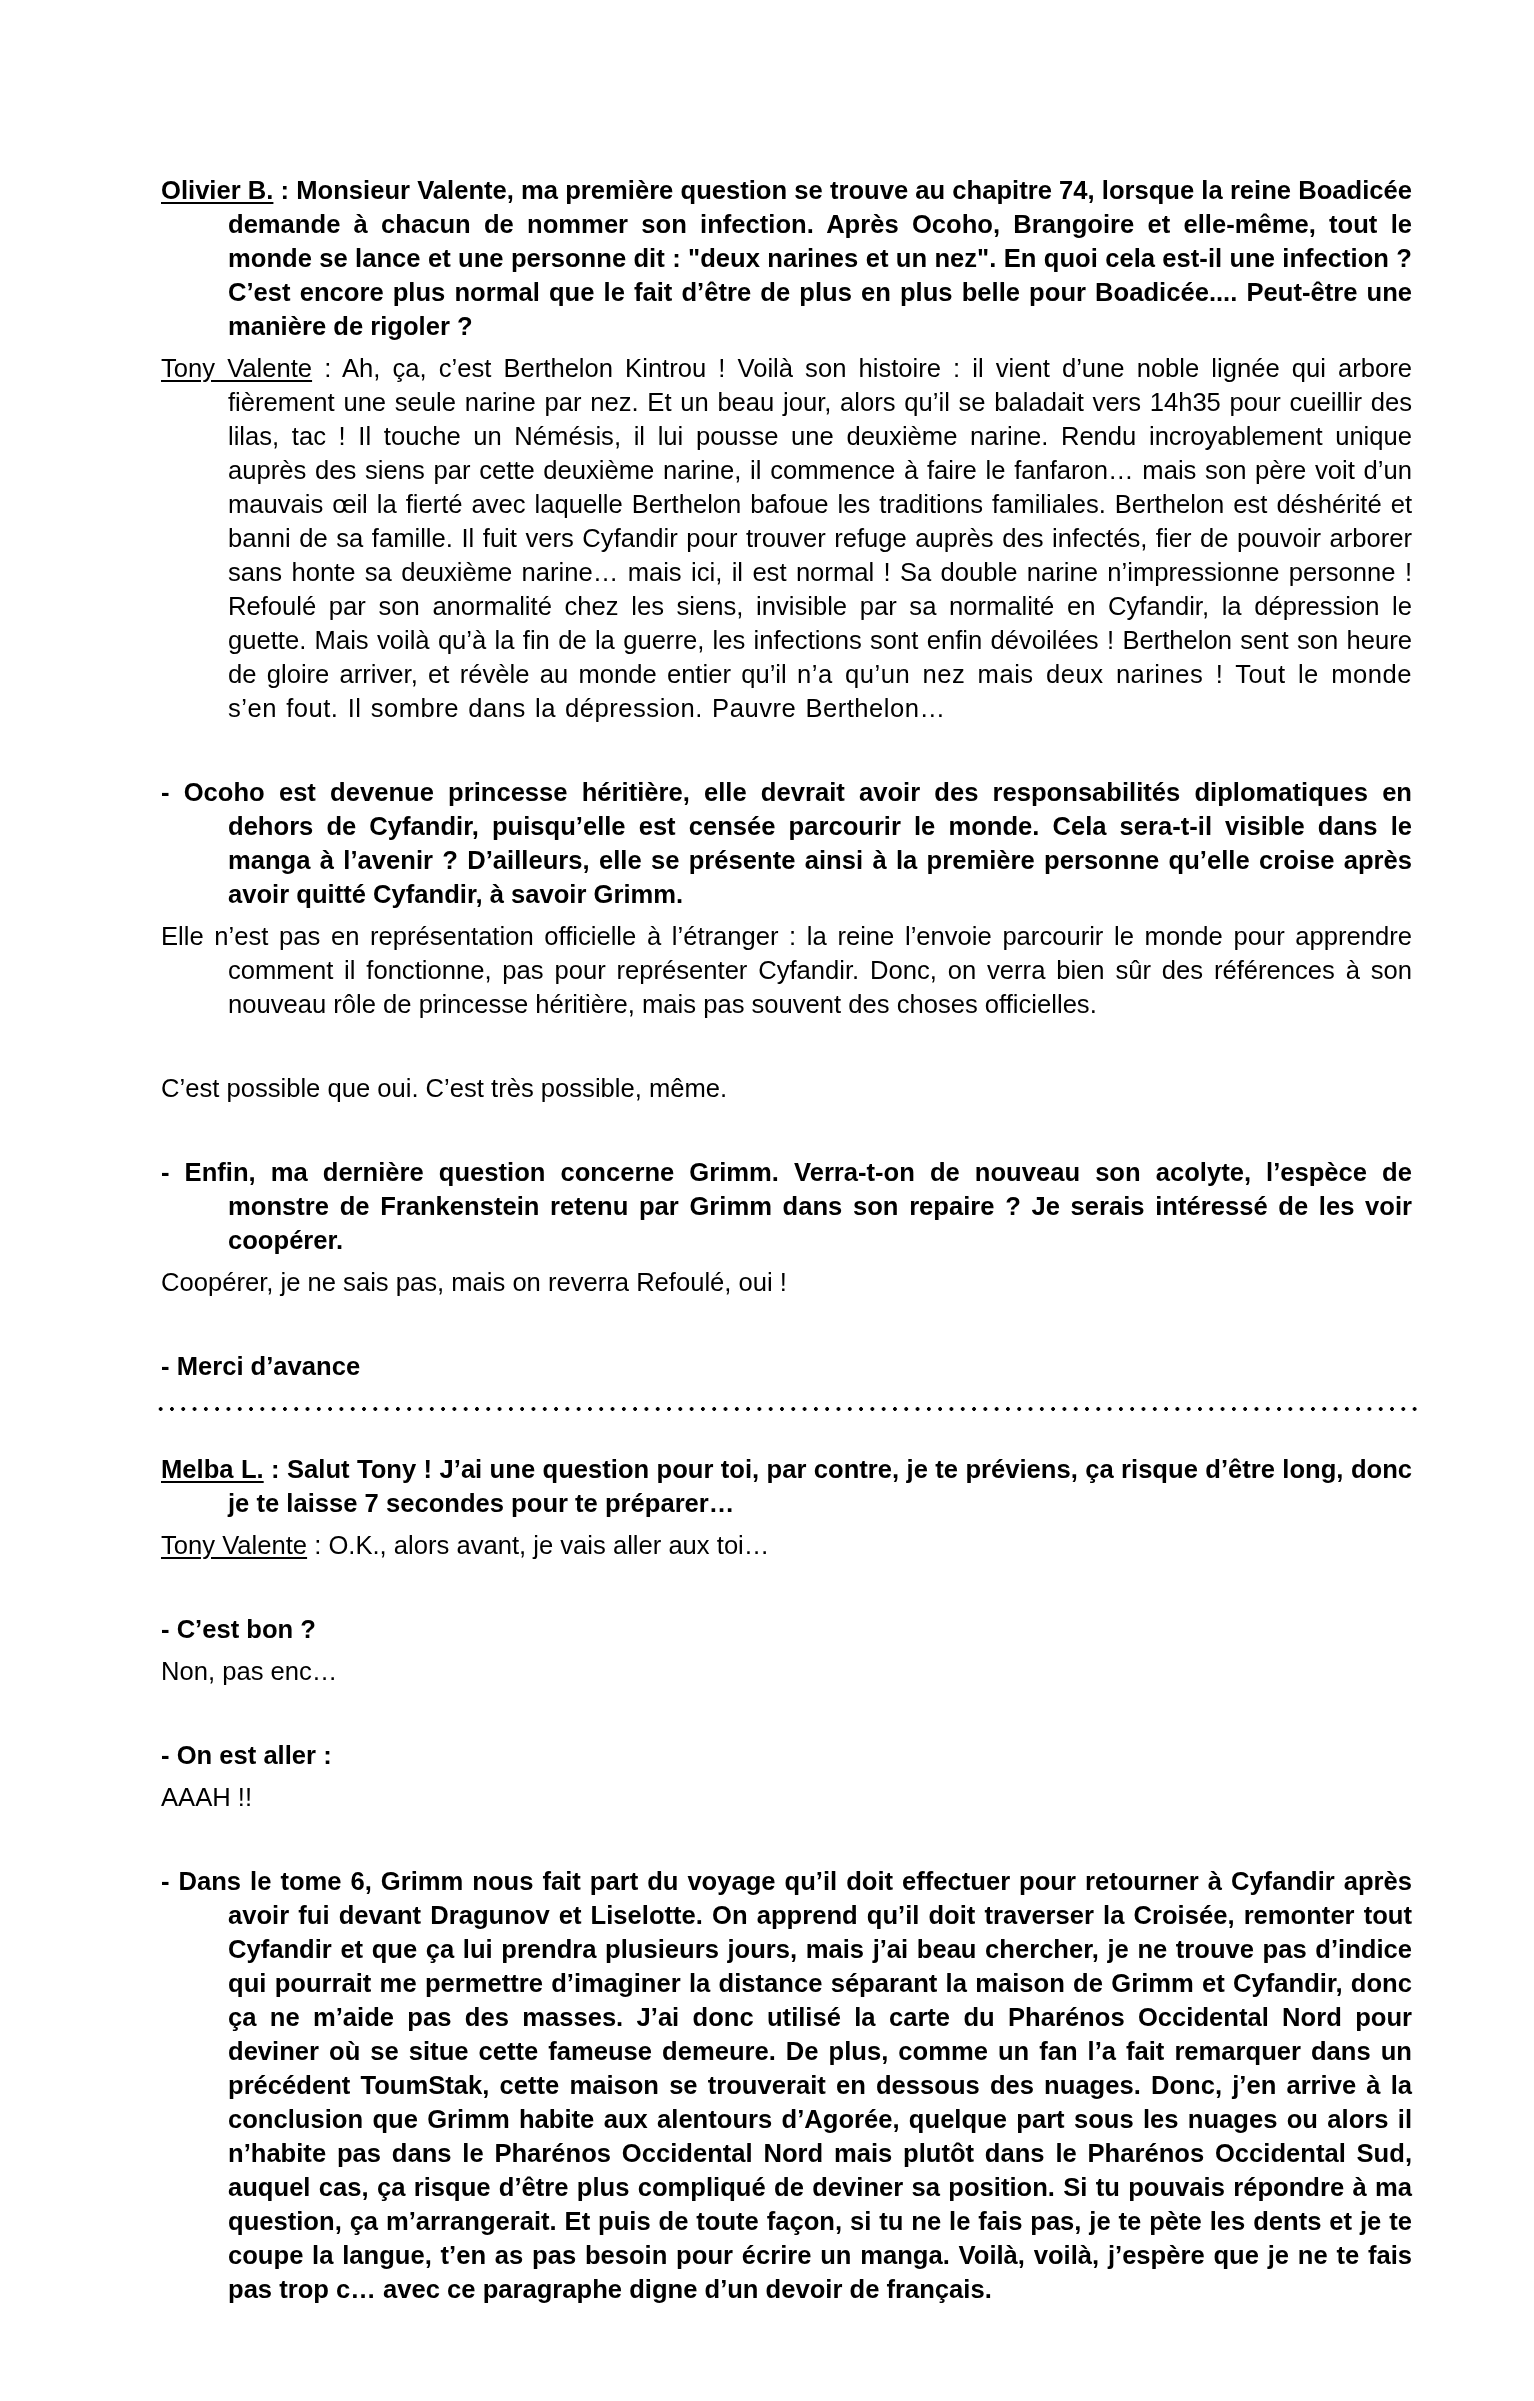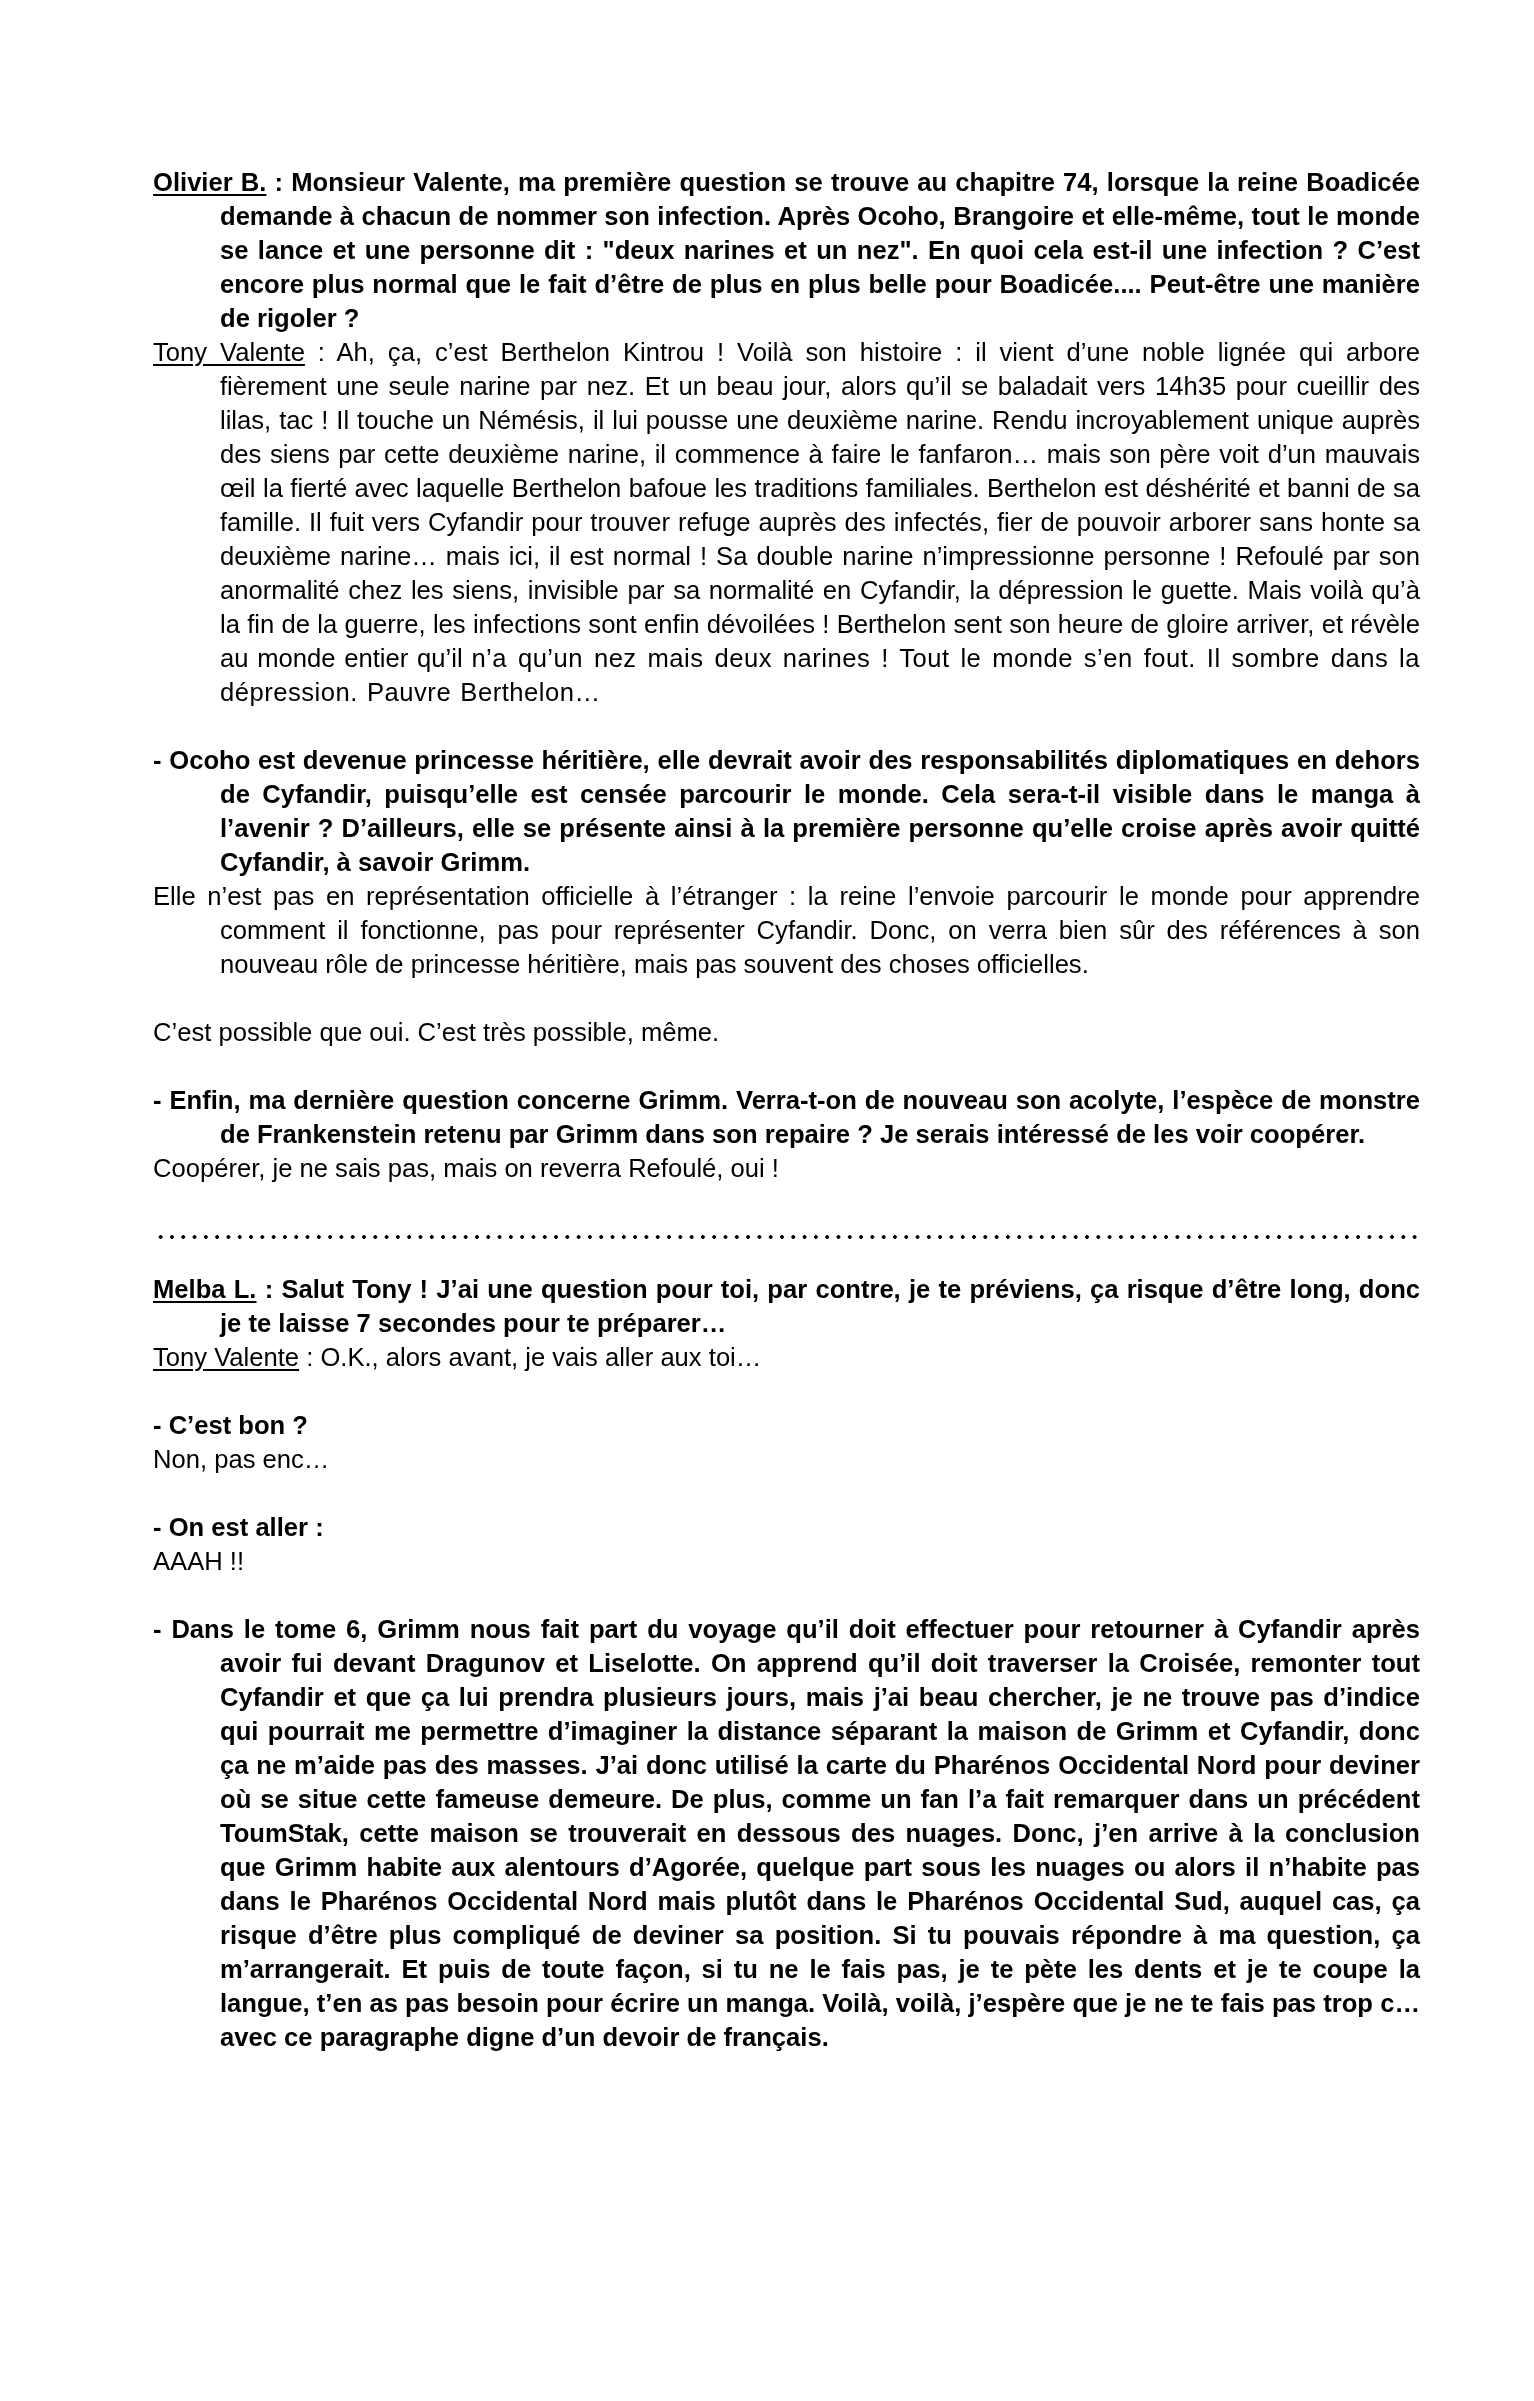--- a/index.html
+++ b/index.html
@@ -17,21 +17,21 @@
   }
   .page {
     position: absolute;
     left: 153px;
     top: 165px;
     width: 1267px;
     font-size: 25.6px;
     line-height: 34px;
   }
   .para {
-    margin: 0;
+    margin: 8px;
     padding-left: 67px;
     text-indent: -67px;
     text-align: justify;
   }
   .para.last-left { text-align-last: left; }
   .bold { font-weight: bold; }
   .gap { height: 34px; }
   .speaker { text-decoration: underline; text-underline-offset: 3.2px; }
   .q-bold .speaker { font-weight: bold; }
   .dots {
@@ -69,20 +69,21 @@
 
   <p class="para last-left">C’est possible que oui. C’est très possible, même.</p>
 
   <div class="gap"></div>
 
   <p class="para bold last-left">- Enfin, ma dernière question concerne Grimm. Verra-t-on de nouveau son acolyte, l’espèce de monstre de Frankenstein retenu par Grimm dans son repaire ? Je serais intéressé de les voir coopérer.</p>
   <p class="para last-left">Coopérer, je ne sais pas, mais on reverra Refoulé, oui !</p>
 
   <div class="gap"></div>
 
+  <p class="para bold last-left">- Merci d’avance</p>
 
   <div class="dots"></div>
 
   <div class="gap" style="height:19px"></div>
 
   <p class="para bold q-bold last-left"><span class="speaker">Melba L.</span><span> : </span><span>Salut Tony ! J’ai une question pour toi, par contre, je te préviens, ça risque d’être long, donc je te laisse 7 secondes pour te préparer…</span></p>
 
   <p class="para last-left"><span class="speaker">Tony Valente</span><span> : </span><span>O.K., alors avant, je vais aller aux toi…</span></p>
 
   <div class="gap"></div>

